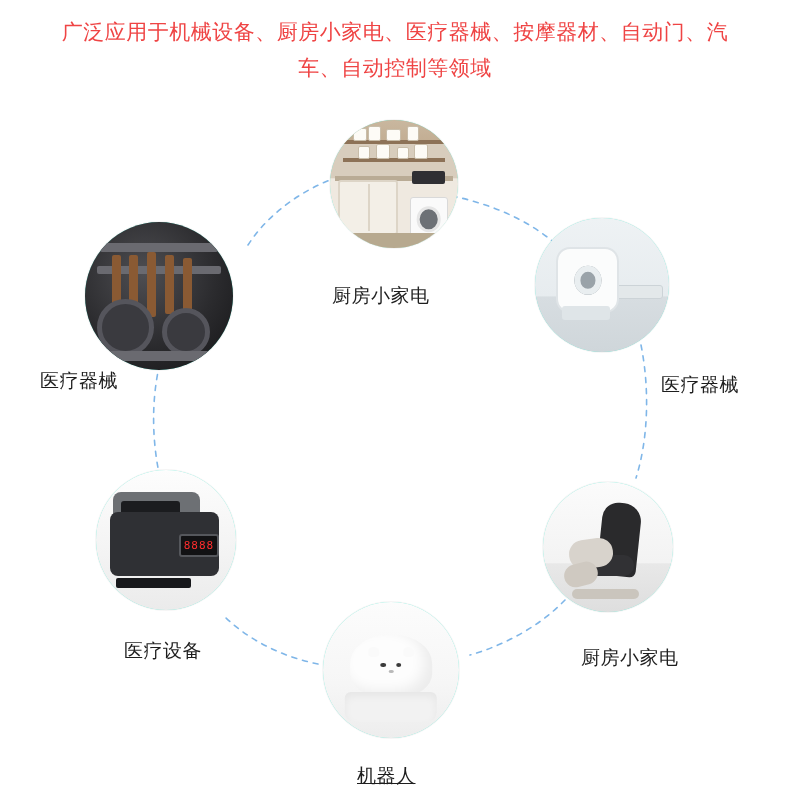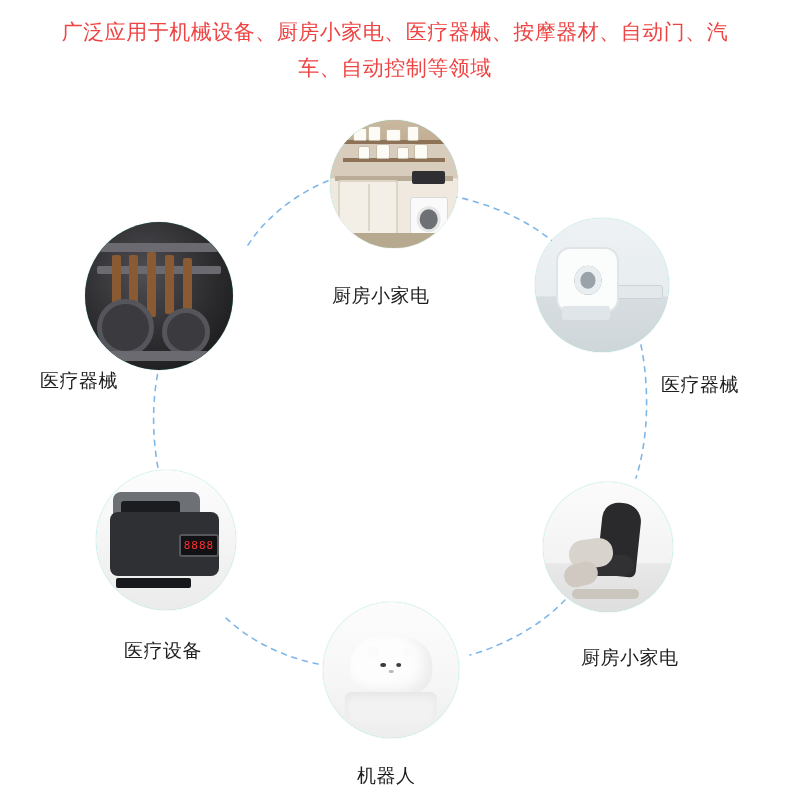--- a/index.html
+++ b/index.html
@@ -471,21 +471,21 @@
         <div class="rb-head">
           <div class="rb-ear l"></div>
           <div class="rb-ear r"></div>
           <div class="rb-eye l"></div>
           <div class="rb-eye r"></div>
           <div class="rb-mouth"></div>
         </div>
         <div class="rb-body"></div>
       </div>
     </div>
-    <div class="node-label" style="left:357px; top:763px;">机器人</div>
+    <div class="node-label" style="left:357px; top:763px;text-decoration:underline;">机器人</div>
   </div>
 
   <div class="node">
     <div class="bubble" style="left:96px; top:470px; width:140px; height:140px;">
       <div class="counter">
         <div class="mc-top"></div>
         <div class="mc-hopper"></div>
         <div class="mc-body"></div>
         <div class="mc-screen">
           <span class="mc-digits">8888</span>

